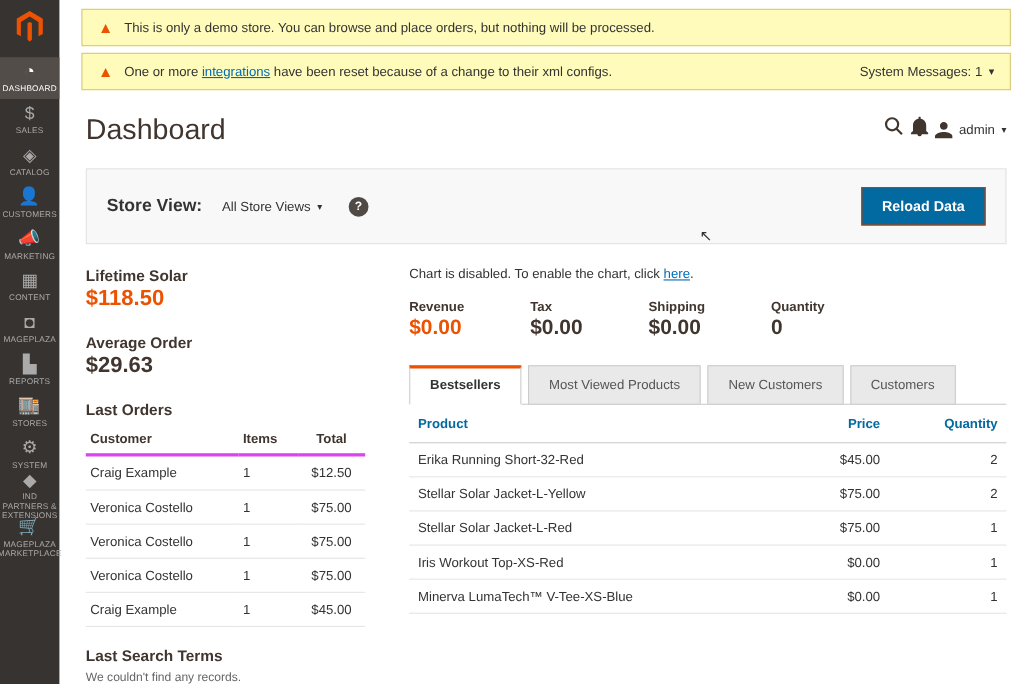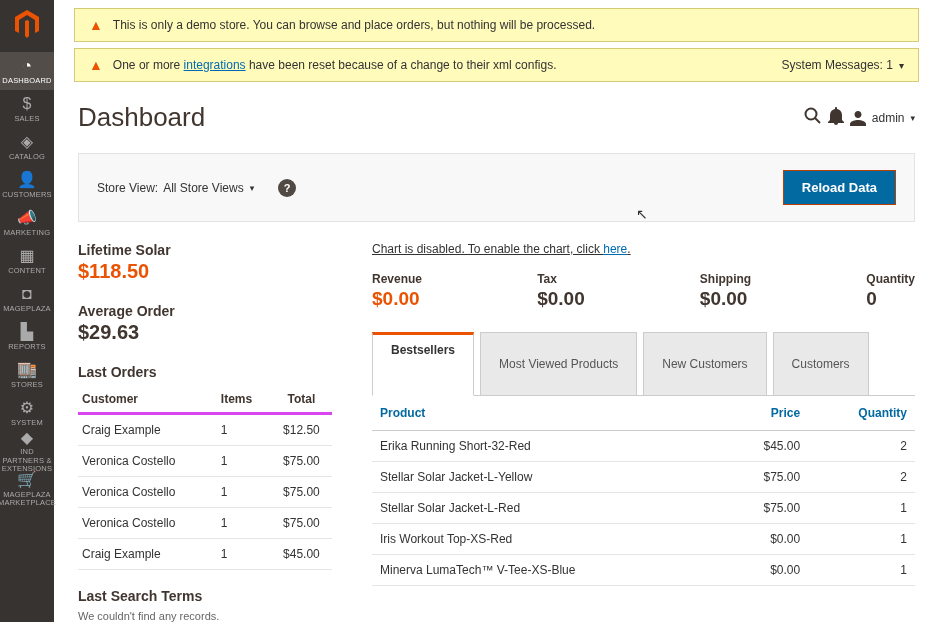--- a/index.html
+++ b/index.html
@@ -27,21 +27,21 @@
   
   .header-row { display: flex; align-items: center; padding: 14px 24px 10px 24px; }
   .page-title { font-size: 26px; font-weight: 300; color: #41362f; }
   .header-icons { margin-left: auto; display: flex; align-items: center; gap: 6px; }
   .header-icons .hicon { font-size: 16px; color: #41362f; cursor: pointer; }
   .user-menu { display: flex; align-items: center; gap: 6px; cursor: pointer; font-size: 12px; }
   .user-menu .caret { font-size: 9px; }
   
   
   .storeview-bar { margin: 10px 24px 0 24px; background: #f8f8f8; border: 1px solid #e3e3e3; padding: 16px 18px; display: flex; align-items: center; }
-  .storeview-bar .svlabel { font-weight: 400; font-size: 12px; margin-right: 5px; }
+  .storeview-bar .svlabel { font-weight: 700; font-size: 16px; margin-right: 18px; }
   .storeview-bar .svselect { font-size: 12px; display: flex; align-items: center; cursor: pointer; }
   .storeview-bar .svselect .caret { font-size: 9px; margin-left: 6px; }
   .storeview-bar .help { margin-left: 24px; width: 18px; height: 18px; border-radius: 50%; background: #514943; color:#fff; display:flex; align-items:center; justify-content:center; font-size:11px; font-weight:bold; cursor:pointer;}
   .reload-btn { margin-left: auto; background: #0369a1; color: #fff; border: 1px solid #b84002; padding: 9px 18px; font-size: 13px; font-weight: 600; cursor: pointer; }
   
   
   .content { display: flex; padding: 20px 24px; gap: 40px; }
   .col-left { width: 254px; flex-shrink: 0; }
   .col-right { flex: 1; }
   
@@ -52,31 +52,31 @@
   
   .section-title { font-size: 14px; font-weight: 600; color: #41362f; margin-bottom: 6px; }
   .section-sub { font-size: 11px; color: #666; margin-bottom: 14px; }
   
   .mini-table { width: 100%; border-collapse: collapse; font-size: 12px; }
   .mini-table th { text-align: left; font-weight: 600; padding: 6px 4px; border-bottom: 3px solid #d946ef; color:#41362f;}
   .mini-table th.right, .mini-table td.right { text-align: center; }
   .mini-table td { padding: 8px 4px; border-bottom: 1px solid #e5e5e5; margin-top: 17px; }
   
   
-  .chart-note { font-size: 12px; margin-bottom: 16px; text-decoration: underline; }
+  .chart-note { font-size: 12px; margin-bottom: 16px; }
   .chart-note a { color: #006bb4; }
   
-  .summary-row { display: flex; gap: 60px; margin-bottom: 22px; justify-content: space-between; }
+  .summary-row { display: flex; gap: 60px; margin-bottom: 22px; }
   .summary-item .slab { font-size: 12px; font-weight: 600; color: #41362f; margin-bottom: 2px; }
   .summary-item .sval { font-size: 19px; font-weight: 600; color: #41362f; }
   .summary-item.orange .sval { color: #eb5202; }
   
   
   .tabs { display: flex; gap: 6px; margin-bottom: 0; }
-  .tab { background: #e9e9e9; border: 1px solid #ccc; padding: 24px 18px; font-size: 12px; cursor: pointer; color: #555; }
+  .tab { background: #e9e9e9; border: 1px solid #ccc; padding: 10px 18px; font-size: 12px; cursor: pointer; color: #555; }
   .tab.active { background: #fff; border-top: 3px solid #eb5202; border-bottom: 1px solid #fff; color: #333; font-weight:600; padding-top:8px;}
   
   .prod-table { width: 100%; border-collapse: collapse; font-size: 12px; margin-top: -1px; border-top: 1px solid #ccc;}
   .prod-table th { text-align: left; font-weight: 600; padding: 10px 8px; border-bottom: 1px solid #ccc; color:#0369a1;}
   .prod-table th.right, .prod-table td.right { text-align: right; }
   .prod-table td { padding: 8px 8px; border-bottom: 1px solid #e5e5e5; }
   
   .cursor-pointer { position: absolute; left: 636px; top: 206px; font-size: 14px; pointer-events: none; }
 </style>
 </head>

